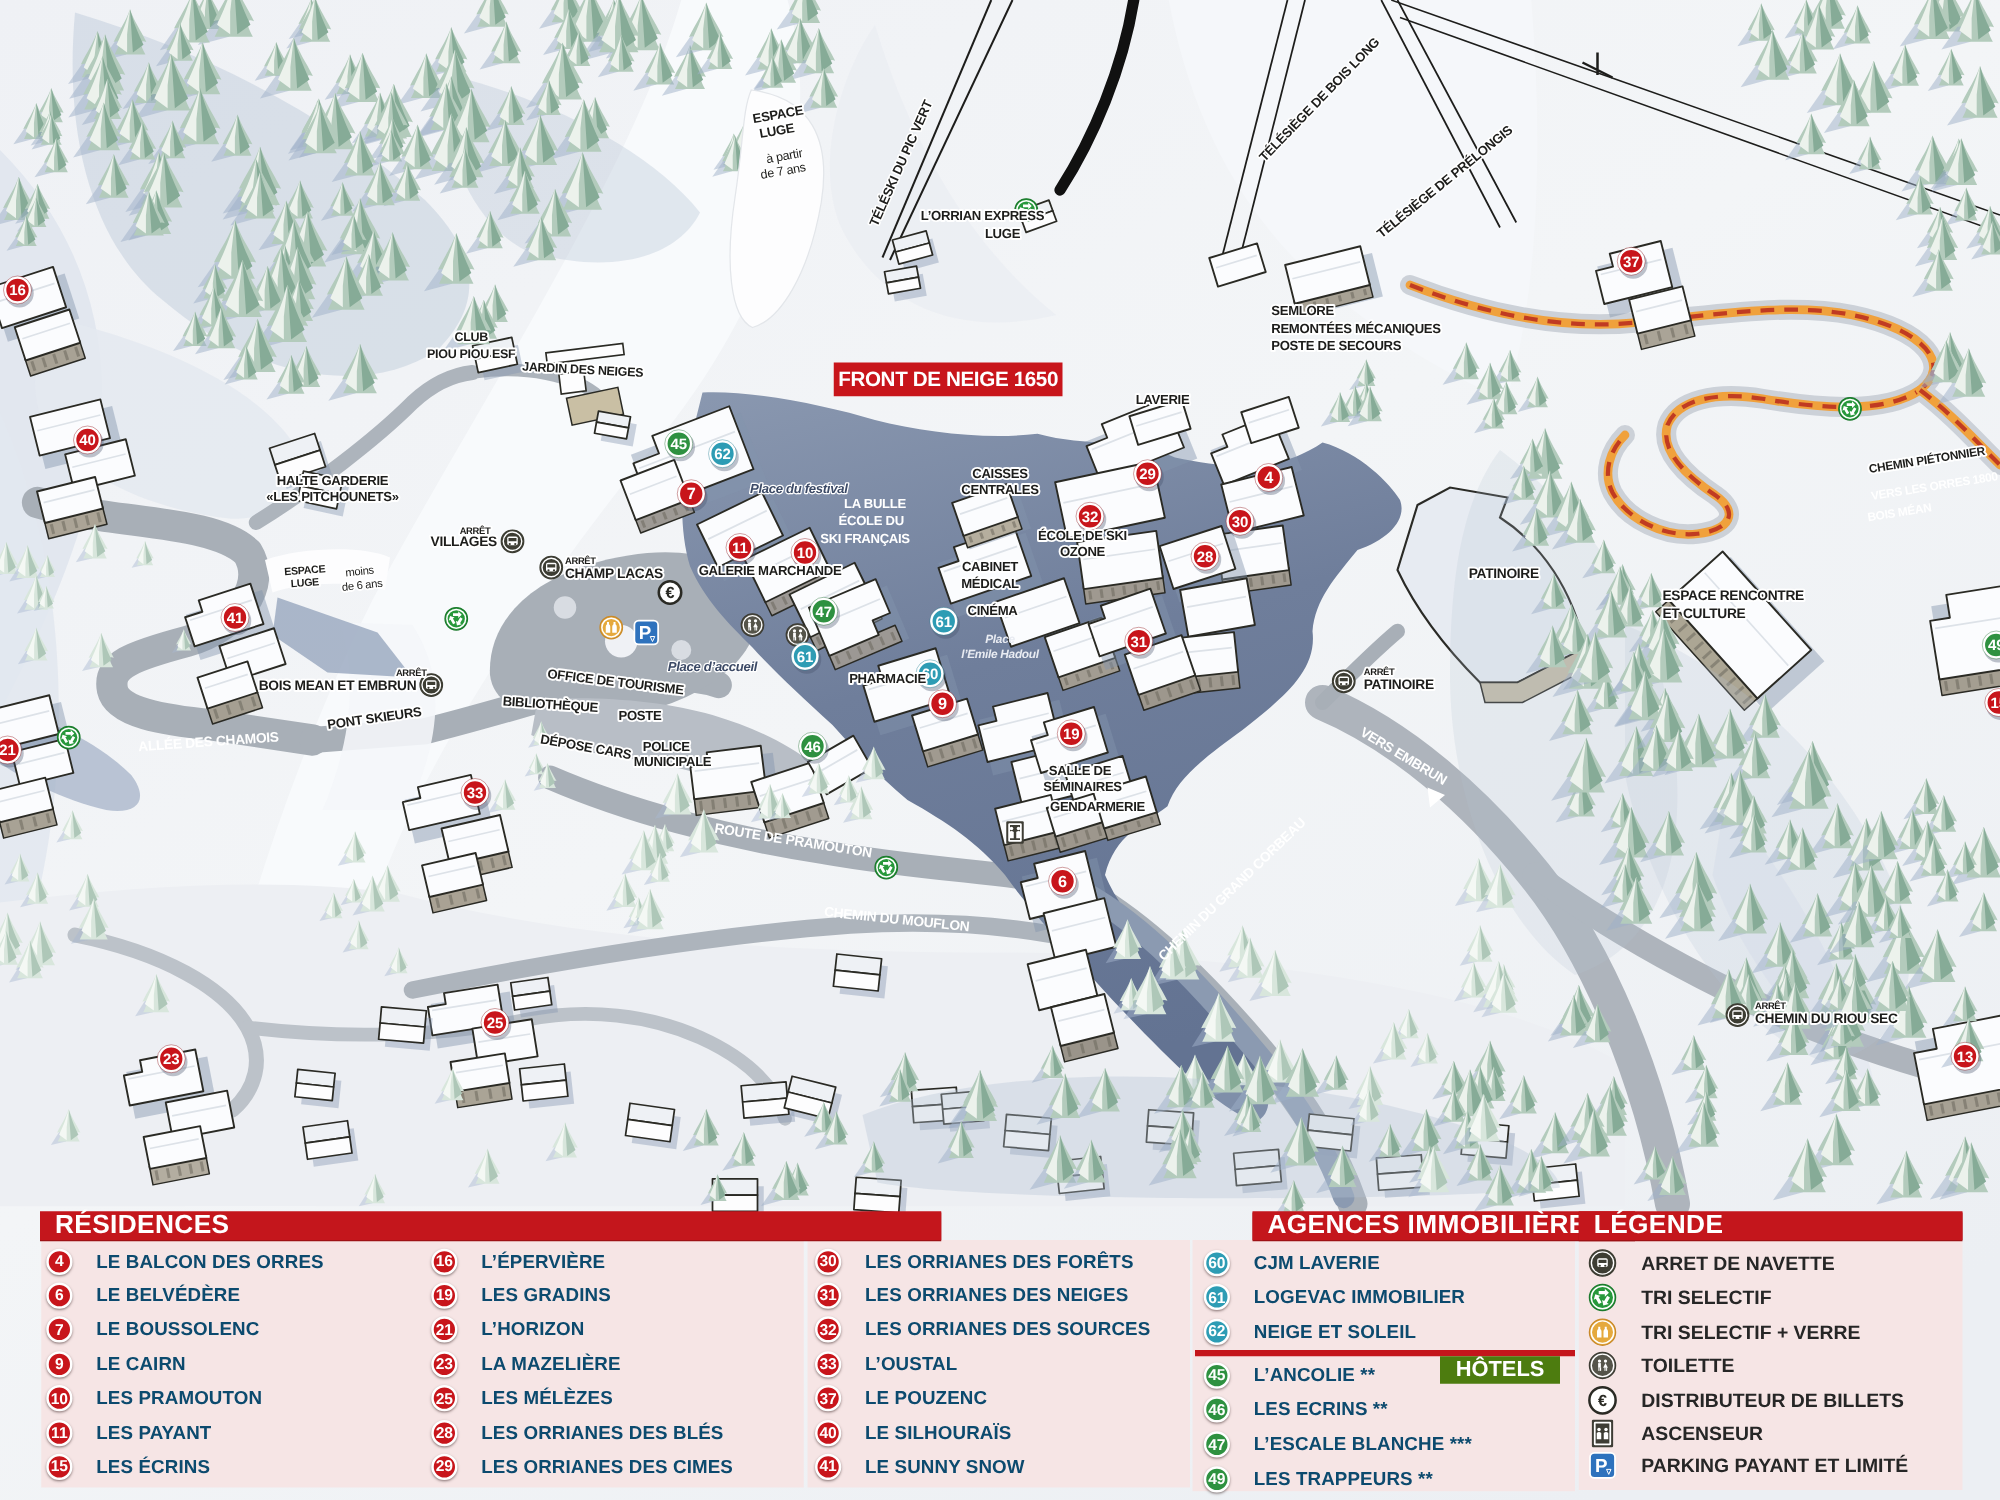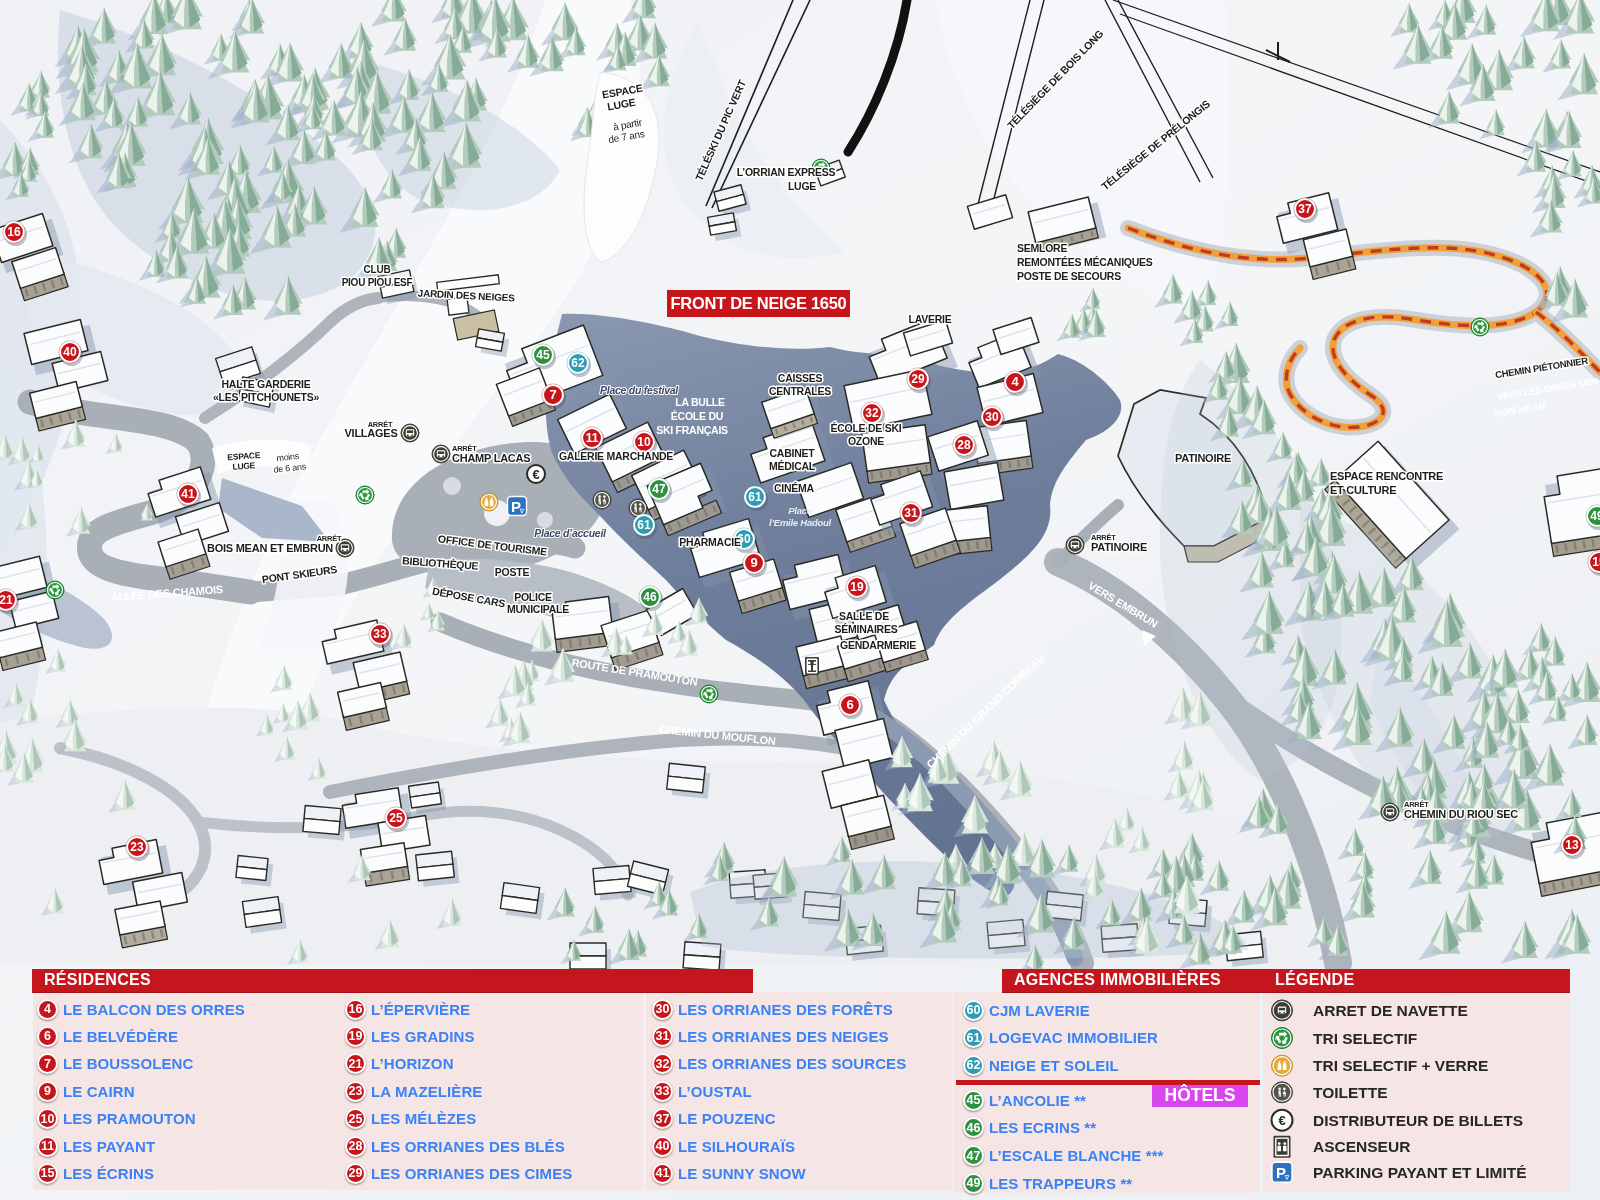--- a/index.html
+++ b/index.html
@@ -1,21 +1,21 @@
 <!DOCTYPE html>
 <html><head><meta charset="utf-8"><style>
 html,body{margin:0;padding:0;width:1600px;height:1200px;overflow:hidden;background:#fff;font-family:"Liberation Sans",sans-serif;}
 #stage{position:relative;width:1600px;height:1200px;}
 svg{position:absolute;left:0;top:0;}
 .panel{position:absolute;background:#f6e5e5;}
-.hdr{position:absolute;background:#c4161c;color:#fff;font-weight:bold;font-size:16px;letter-spacing:0.3px;padding-left:12px;display:flex;align-items:center;box-shadow:0 1px 0 #9e1115;}
+.hdr{position:absolute;background:#c4161c;color:#fff;font-weight:bold;font-size:21px;letter-spacing:0.3px;padding-left:12px;display:flex;align-items:center;box-shadow:0 1px 0 #9e1115;}
 .row{position:absolute;display:flex;align-items:center;height:24px;}
 .num{width:21px;height:21px;border-radius:50%;color:#fff;font-size:12.5px;font-weight:bold;display:flex;align-items:center;justify-content:center;border:2px solid #fff;box-sizing:border-box;box-shadow:0 1px 2px rgba(60,40,40,.55);flex:none;}
 .num.r{background:#c8151b;}.num.t{background:#2d9cb4;}.num.g{background:#2e9140;}
-.lbl{font-weight:bold;font-size:15px;color:#3b82f6;margin-left:5px;white-space:nowrap;letter-spacing:0.1px;}
+.lbl{font-weight:bold;font-size:15px;color:#0c4a6e;margin-left:19px;white-space:nowrap;letter-spacing:0.1px;}
 </style></head><body>
 <div id="stage">
 <svg width="1600" height="1200" viewBox="0 0 1600 1200">
 <defs>
 <symbol id="tr" overflow="visible">
           <path d="M-1,-9 L-15,11 L-2,7.5 Z" fill="#9dafc8" opacity="0.5"></path>
           <path d="M0,-16 C2.5,-9 5,-6 8.5,1 C5.5,0 4.5,1 8,7.5 L-8,7.5 C-4.5,1 -5.5,0 -8.5,1 C-5,-6 -2.5,-9 0,-16 Z" fill="#b3cbbc"></path>
           <path d="M0,-16 C-2,-9 -3.5,-5 -7,2.5 L-1.5,6.5 L-1.5,-3 Z" fill="#ecf2ec"></path>
           <path d="M0,-16 C2,-9 3.5,-5 7,2.5 L1.5,6.5 Z" fill="#86ab97"></path>
         </symbol>
@@ -1649,21 +1649,21 @@
 <div class="row" style="left:963px;top:1025.7px;">
       <span class="num t">61</span>
       <span class="lbl">LOGEVAC IMMOBILIER</span>
     </div>
 
 <div class="row" style="left:963px;top:1053.4px;">
       <span class="num t">62</span>
       <span class="lbl">NEIGE ET SOLEIL</span>
     </div>
 <div style="position:absolute;left:956px;top:1080px;width:304px;height:4.5px;background:#c4161c;"></div>
-<div style="position:absolute;left:1152px;top:1084.5px;width:96px;height:22.5px;background:#d946ef;color:#fff;font-weight:bold;font-size:17.5px;display:flex;align-items:center;justify-content:center;">HÔTELS</div>
+<div style="position:absolute;left:1152px;top:1084.5px;width:96px;height:22.5px;background:#4d7c0f;color:#fff;font-weight:bold;font-size:17.5px;display:flex;align-items:center;justify-content:center;">HÔTELS</div>
 
 <div class="row" style="left:963px;top:1088.0px;">
       <span class="num g">45</span>
       <span class="lbl">L’ANCOLIE **</span>
     </div>
 
 <div class="row" style="left:963px;top:1115.8px;">
       <span class="num g">46</span>
       <span class="lbl">LES ECRINS **</span>
     </div>

